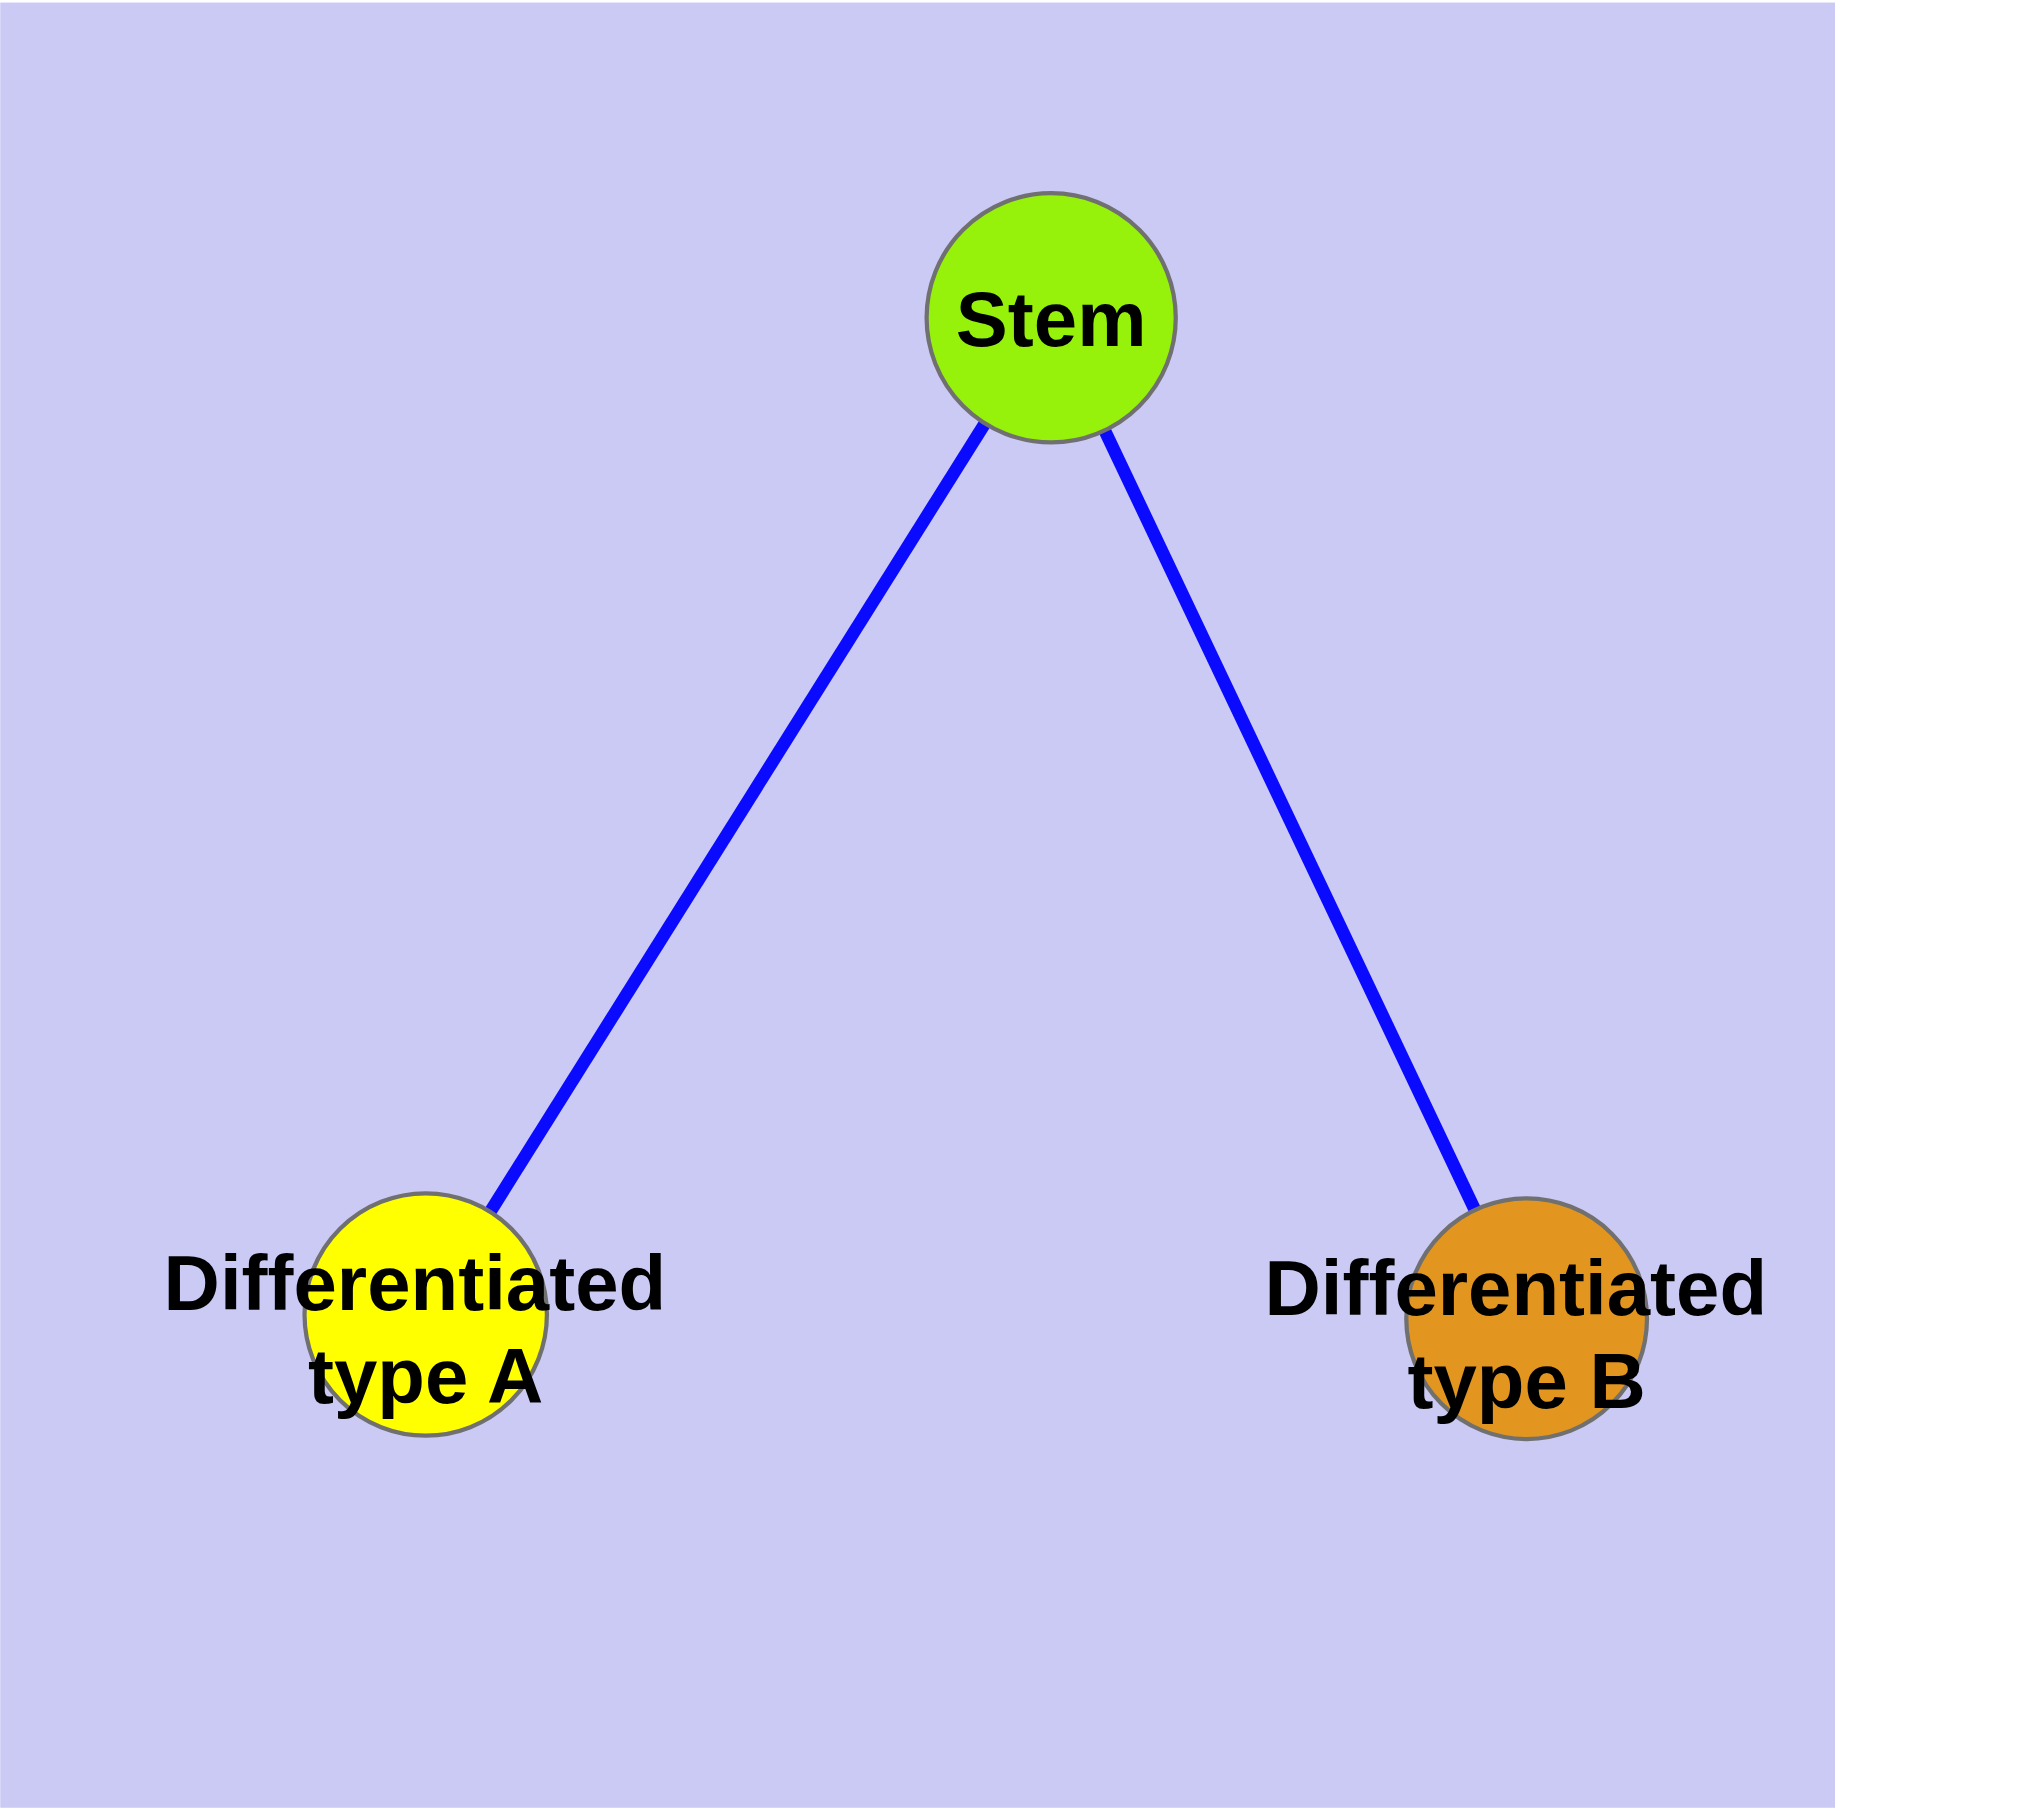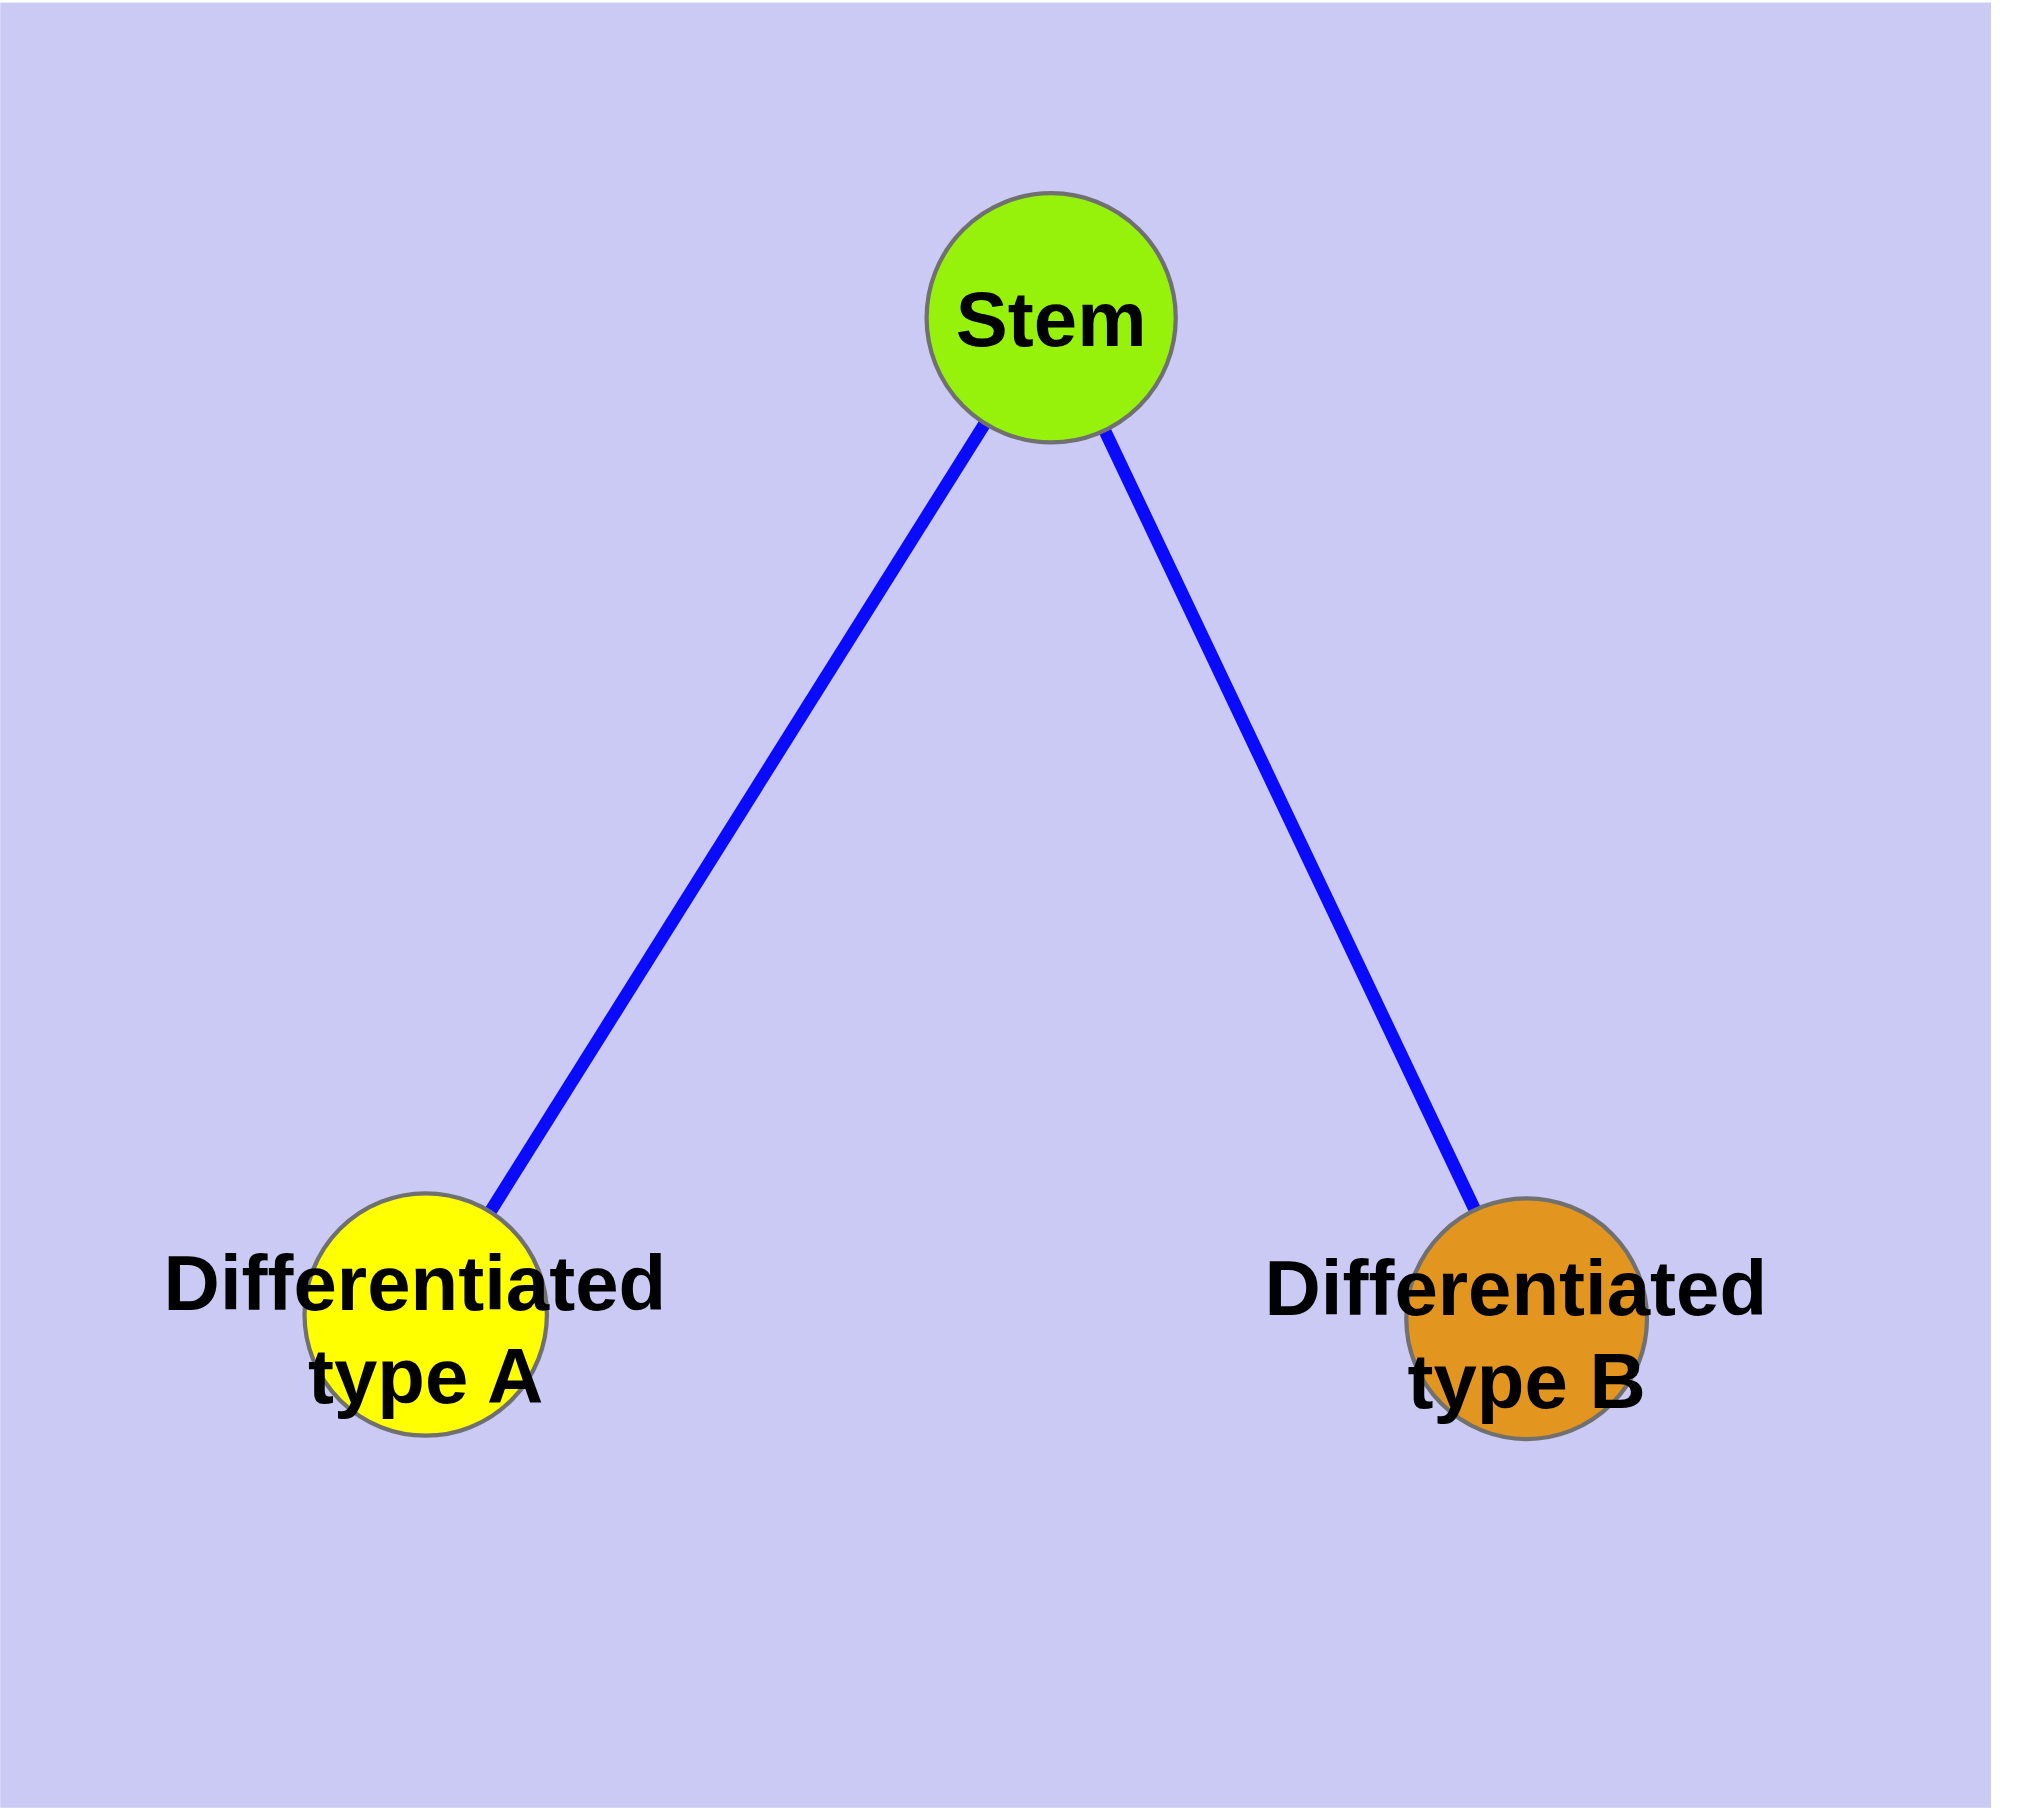--- a/index.html
+++ b/index.html
@@ -2,21 +2,21 @@
 <html style="font-size:13.6px"><head>
 <meta charset="utf-8">
 <style>
   html, body {
     margin: 0;
     padding: 0;
     background: #ffffff;
   }
   .page {
     position: relative;
-    width: 1991px;
+    width: 1835px;
     height: 1812px;
     background: #ffffff;
     overflow: hidden;
   }
   svg.graph {
     display: block;
     width: 2021px;
     height: 1812px;
   }
   .node-label {

